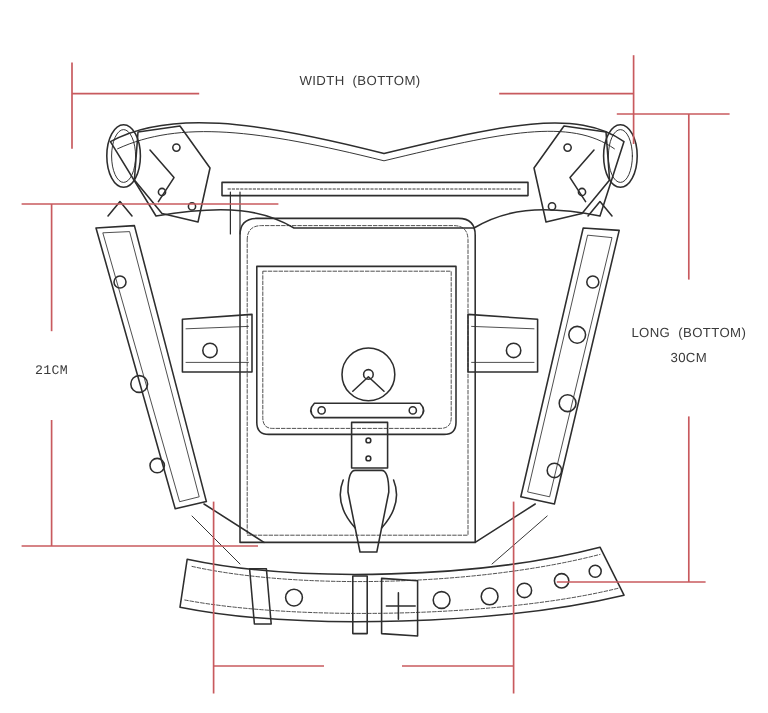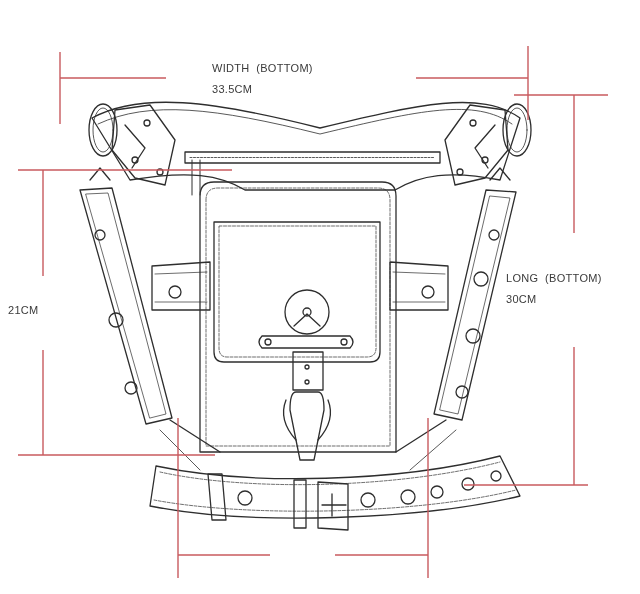--- a/index.html
+++ b/index.html
@@ -1,18 +1,18 @@
 <!DOCTYPE html>
 <html><head>
   <meta charset="utf-8">
   <style>
     html, body { margin: 0; padding: 0; background: #ffffff; }
     #canvas { position: relative; width: 640px; height: 594px; overflow: hidden; background: #ffffff; font-family: "Liberation Sans", "DejaVu Sans", sans-serif; }
     svg.layer { position: absolute; left: 0; top: 0; }
-    .lbl { position: absolute; color: #3a3a3a; font-size: 11px; letter-spacing: 0.3px; text-align: left; white-space: nowrap; }
+    .lbl { position: absolute; color: #3a3a3a; font-size: 11px; letter-spacing: 0.3px; text-align: center; white-space: nowrap; }
     .lbl .t { display: block; line-height: 21px; }
   </style>
 </head>
 <body>
 
 <div id="canvas">
 
   <svg class="layer" width="640" height="594" viewBox="0 0 640 594">
     <g fill="none" stroke="#2e2e2e" stroke-width="1.3" stroke-linejoin="round" stroke-linecap="round">
 
@@ -121,25 +121,24 @@
 
       <line x1="178" y1="418" x2="178" y2="578"></line>
       <line x1="178" y1="555" x2="270" y2="555"></line>
       <line x1="335" y1="555" x2="428" y2="555"></line>
       <line x1="428" y1="418" x2="428" y2="578"></line>
     </g>
   </svg>
 
   <div class="lbl" style="left:212px; top:58px; width:176px;">
     <span class="t">WIDTH&nbsp;&nbsp;(BOTTOM)</span>
-    <span class="t">33.5CM</span>
   </div>
 
   <div class="lbl" style="left:506px; top:268px; width:136px;">
     <span class="t">LONG&nbsp;&nbsp;(BOTTOM)</span>
     <span class="t">30CM</span>
   </div>
 
-  <div class="lbl" style="left:8px; top:300px; width:70px;">
+  <div class="lbl" style="left:8px; top:300px; width:70px;font-family:Liberation Mono, monospace;">
     <span class="t">21CM</span>
   </div>
 
 </div>
 
 </body></html>

